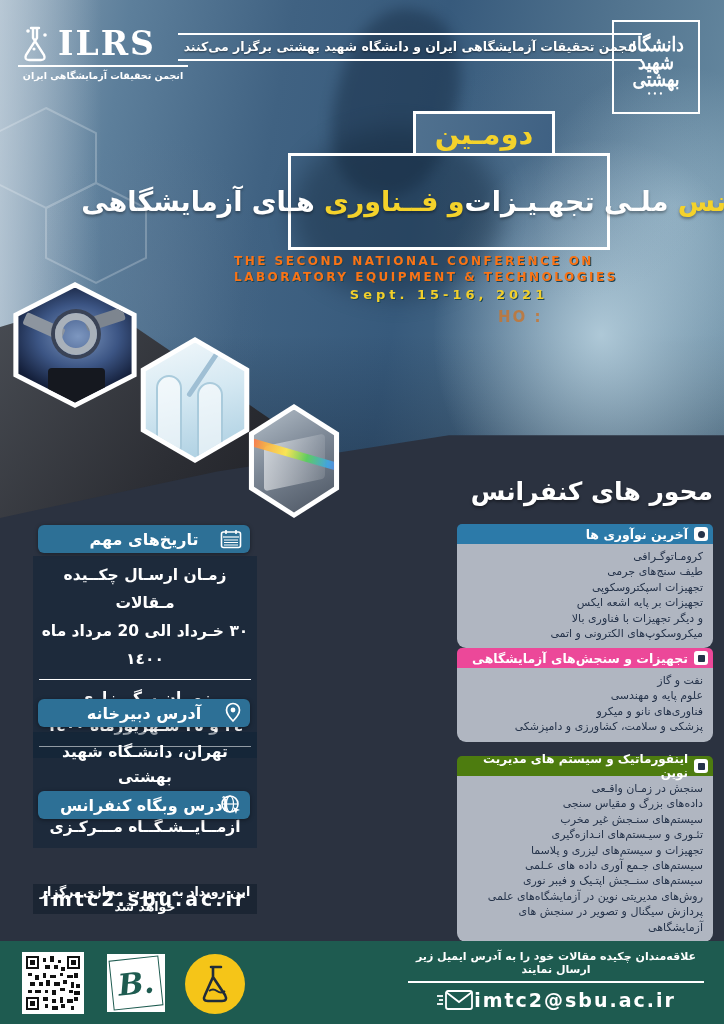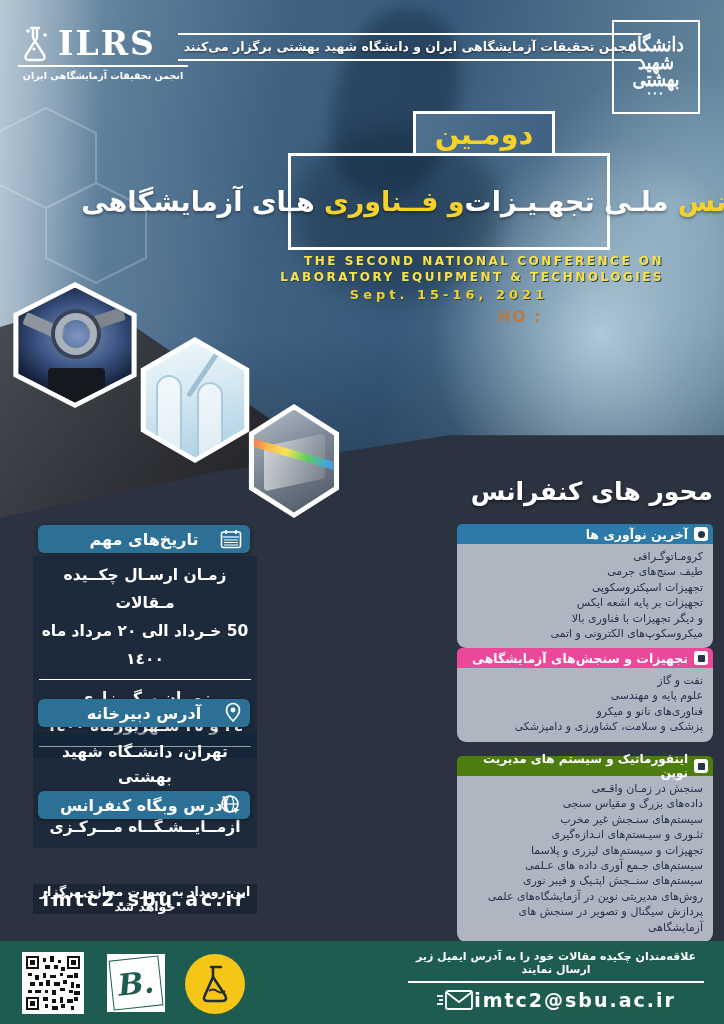--- a/index.html
+++ b/index.html
@@ -54,22 +54,22 @@
   
   .ordinal-box { position:absolute; left:413px; top:111px; width:142px; height:45px; z-index:6;
     border:3px solid #fff; background:linear-gradient(100deg,#50718f,#3f6183);
     display:flex; align-items:center; justify-content:center;
     color:#f4d22b; font-weight:bold; font-size:29px; direction:rtl; }
   .title-frame { position:absolute; left:288px; top:153px; width:322px; height:97px; z-index:5;
     border:3px solid #fff; display:flex; flex-direction:row; justify-content:center;
     align-items:center; direction:rtl; font-weight:bold; font-size:27px; line-height:1.4;
     text-shadow:0 2px 3px rgba(0,0,0,.35); white-space:nowrap; }
   .yel { color:#f4d22b; } .wht { color:#ffffff; }
-  .en-sub { position:absolute; left:234px; top:253px; width:430px; z-index:5; text-align:right;
-    color:#fde047; font-weight:bold; font-size:12px; letter-spacing:2.5px; line-height:1.35;
+  .en-sub { position:absolute; left:234px; top:253px; width:430px; z-index:5; text-align:left;
+    color:#f97316; font-weight:bold; font-size:12px; letter-spacing:2.5px; line-height:1.35;
     text-shadow:1px 1px 0 #1c4658; }
   .en-date { position:absolute; left:234px; top:287px; width:430px; z-index:5; text-align:center;
     color:#f2cf2a; font-weight:bold; font-size:13px; letter-spacing:4px;
     text-shadow:1px 1px 0 #1c4658; }
 
   
   .hex { position:absolute; z-index:4; background:#fff;
     clip-path:polygon(50% 0%,96% 25%,96% 75%,50% 100%,4% 75%,4% 25%);
     display:flex; align-items:center; justify-content:center; }
   .hex-in { width:calc(100% - 11px); height:calc(100% - 11px); position:relative; overflow:hidden;
@@ -246,21 +246,21 @@
           <line x1="16" y1="1" x2="16" y2="5" stroke="#fff" stroke-width="1.6"></line>
           <line x1="3" y1="8" x2="19" y2="8" stroke="#fff" stroke-width="1.2"></line>
           <line x1="4" y1="11" x2="18" y2="11" stroke="#fff" stroke-width="1"></line>
           <line x1="4" y1="13.5" x2="18" y2="13.5" stroke="#fff" stroke-width="1"></line>
           <line x1="4" y1="16" x2="18" y2="16" stroke="#fff" stroke-width="1"></line>
         </svg>
     </span>
   </div>
   <div class="lpanel dates-panel">
     <div>زمـان ارسـال چکــیده مـقالات</div>
-    <div>50 خـرداد الی ٢٠ مرداد ماه ١٤٠٠</div>
+    <div>٣٠ خـرداد الی 20 مرداد ماه ١٤٠٠</div>
     <div class="ldiv"></div>
     <div>زمــان برگـــزاری</div>
     <div>٢٤ و ٢٥ شـهریورماه ١٤٠٠</div>
     <div class="ldiv"></div>
   </div>
 
   <div class="lbox-header hdr-addr">
     <span>آدرس دبیرخانه</span>
     <span class="hdr-ico">
       <svg width="18" height="22" viewBox="0 0 18 22">

